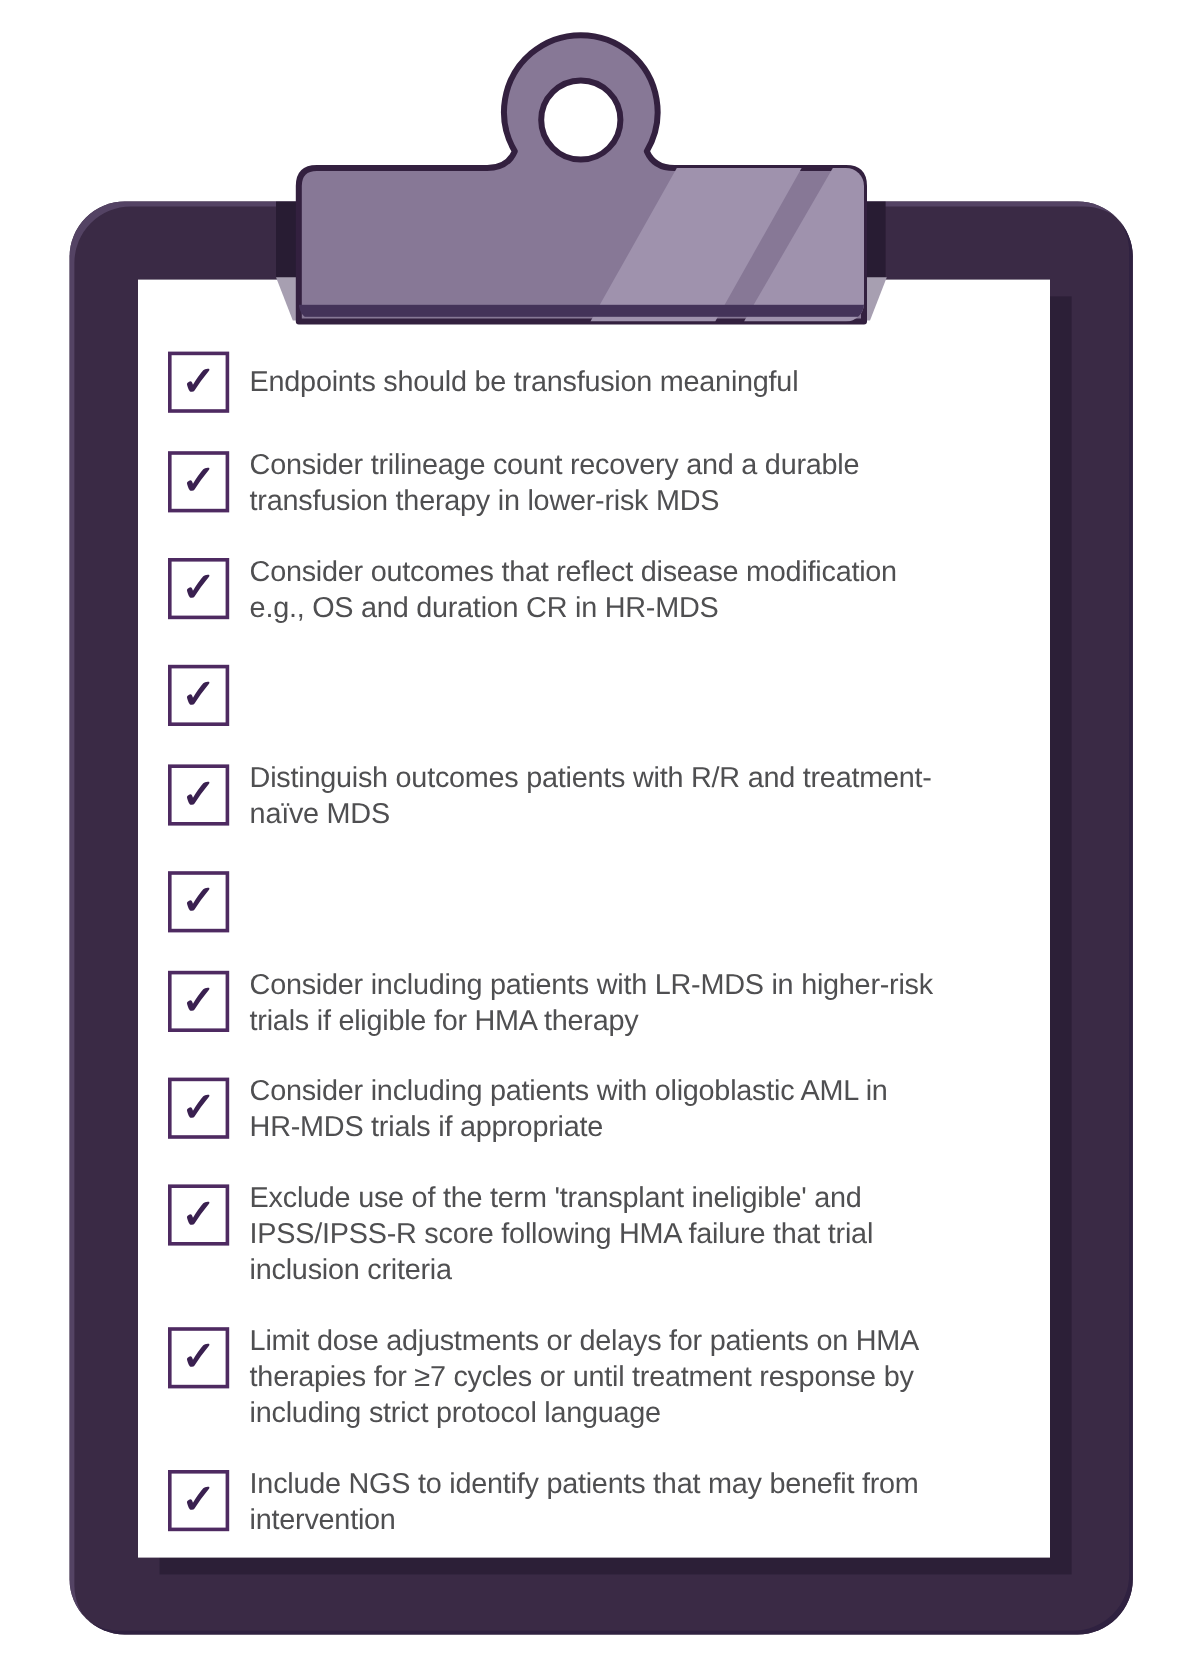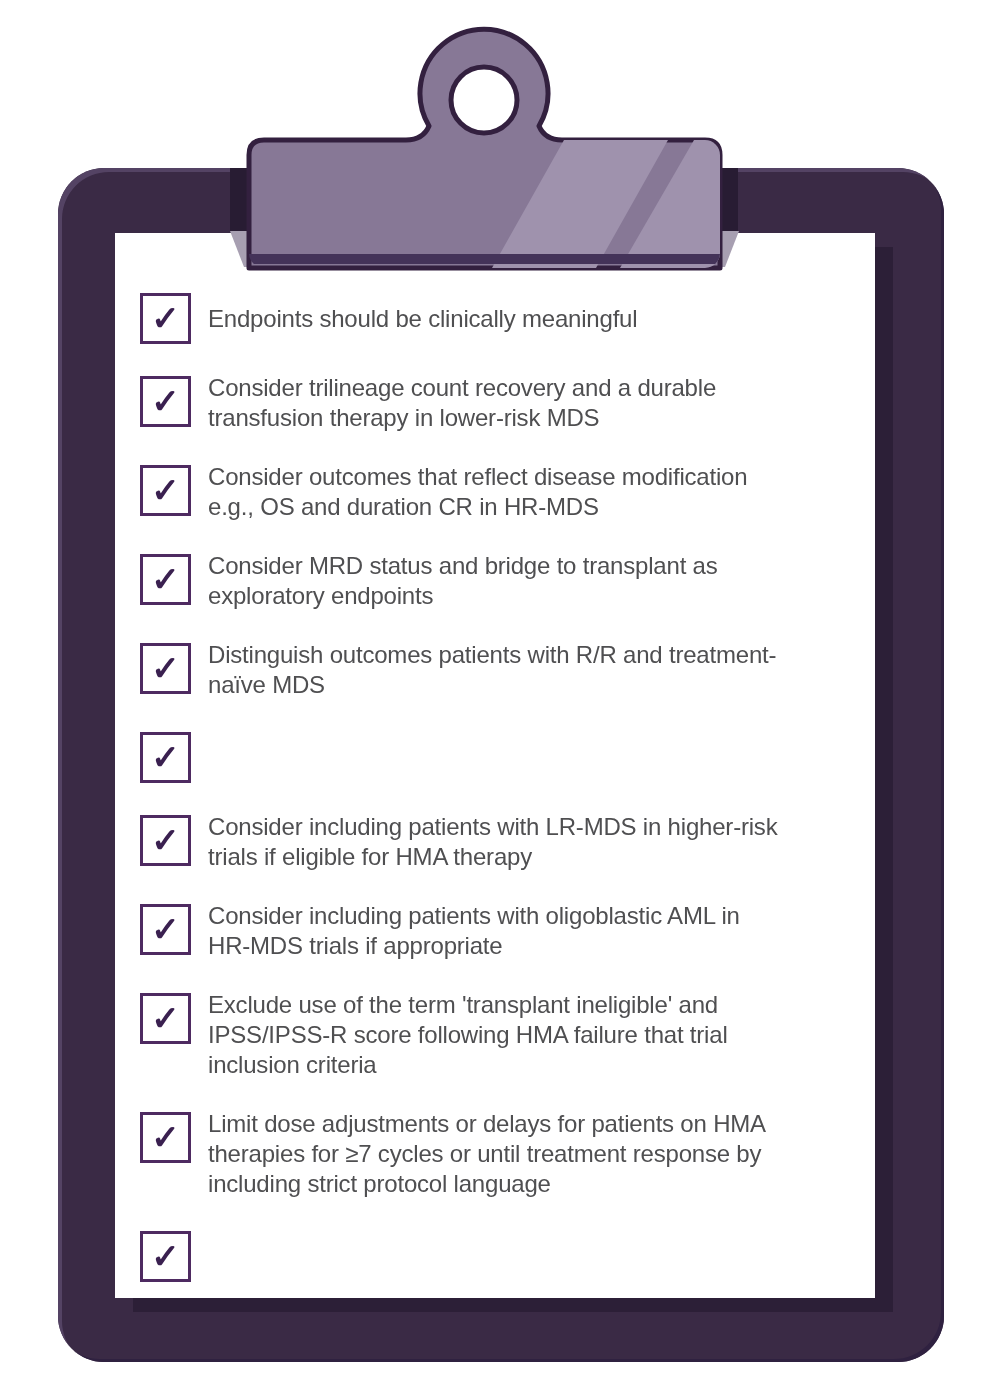--- a/index.html
+++ b/index.html
@@ -92,42 +92,40 @@
   </g>
 
   <circle cx="484" cy="100" r="33" fill="#ffffff" stroke="#33203f" stroke-width="5"></circle>
 </svg>
 
 <div class="list">
   <div class="row single">
     <span class="checkbox">
         <span class="check">✓</span>
       </span>
-    <div class="item-text">Endpoints should be clinically meaningful</div>
+    <div class="item-text">Endpoints should be transfusion meaningful</div>
   </div>
   <div class="row">
     <span class="checkbox">
         <span class="check">✓</span>
       </span>
     <div class="item-text">Consider trilineage count recovery and a durable
 transfusion therapy in lower-risk MDS</div>
   </div>
   <div class="row">
     <span class="checkbox">
         <span class="check">✓</span>
       </span>
     <div class="item-text">Consider outcomes that reflect disease modification
 e.g., OS and duration CR in HR-MDS</div>
   </div>
   <div class="row">
     <span class="checkbox">
         <span class="check">✓</span>
       </span>
-    <div class="item-text">Consider MRD status and bridge to transplant as
-exploratory endpoints</div>
   </div>
   <div class="row">
     <span class="checkbox">
         <span class="check">✓</span>
       </span>
     <div class="item-text">Distinguish outcomes patients with R/R and treatment-
 naïve MDS</div>
   </div>
   <div class="row">
     <span class="checkbox">
@@ -161,14 +159,16 @@
         <span class="check">✓</span>
       </span>
     <div class="item-text">Limit dose adjustments or delays for patients on HMA
 therapies for ≥7 cycles or until treatment response by
 including strict protocol language</div>
   </div>
   <div class="row">
     <span class="checkbox">
         <span class="check">✓</span>
       </span>
+    <div class="item-text">Include NGS to identify patients that may benefit from
+intervention</div>
   </div>
 </div>
 
 </body></html>

